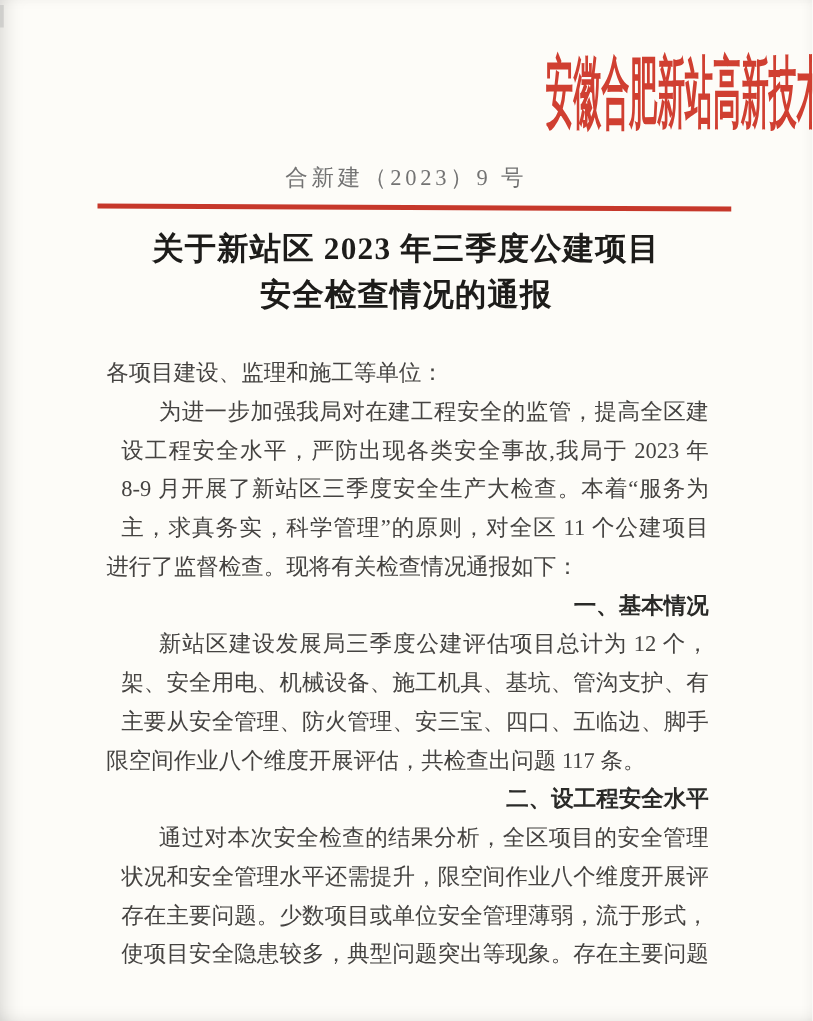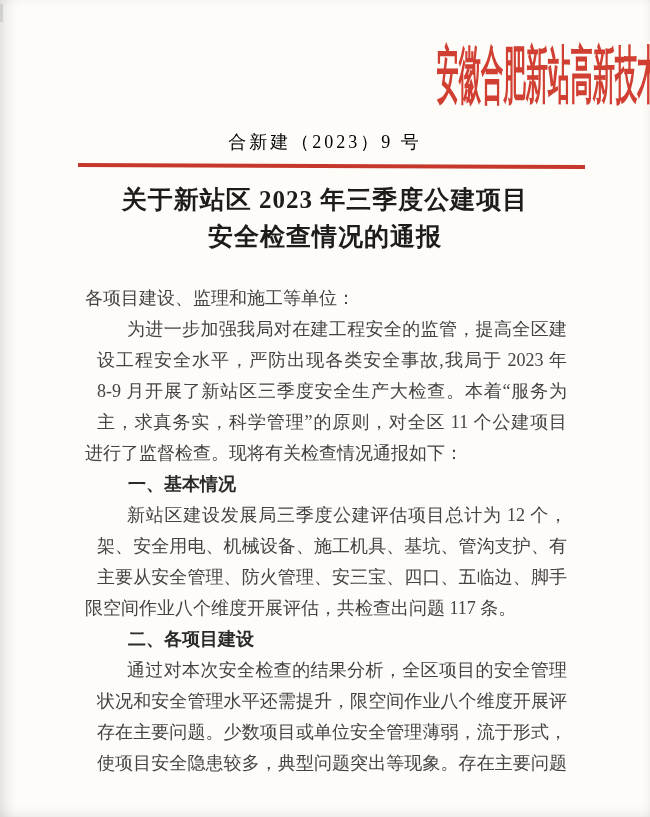--- a/index.html
+++ b/index.html
@@ -42,21 +42,21 @@
     transform:scaleX(0.36);
     transform-origin:50% 50%;
   }
   .doc-number{
     margin-top:20px;
     height:24px;
     line-height:24px;
     text-align:center;
     font-size:18px;
     letter-spacing:3px;
-    color:#000000;
+    color:#737373;
   }
   .red-rule{
     margin:10px 0 0 78px;
     width:507px;height:4px;
     background:var(--rule-red);
     transform:rotate(0.25deg);
   }
   .title{
     margin-top:13px;
     text-align:center;
@@ -86,20 +86,21 @@
   .line.indent-justify{
     text-indent:42px;
     text-align:justify;
     text-align-last:justify;
   }
   .line.heading{
     text-indent:43px;
     font-family:"Liberation Sans", sans-serif;
     font-weight:bold;
     color:#2a2a28;
+    text-align:right;
   }
 </style>
 </head>
 <body>
 
 <div class="page">
   <div class="scan-mark"></div>
 
   <div class="red-header">
     <span class="red-header-text">安徽合肥新站高新技术产业开发区建设发展局文件</span>
@@ -119,19 +120,19 @@
       <div class="line indent-justify">为进一步加强我局对在建工程安全的监管，提高全区建</div>
       <div class="line justify">设工程安全水平，严防出现各类安全事故,我局于 2023 年</div>
       <div class="line justify">8-9 月开展了新站区三季度安全生产大检查。本着“服务为</div>
       <div class="line justify">主，求真务实，科学管理”的原则，对全区 11 个公建项目</div>
       <div class="line left">进行了监督检查。现将有关检查情况通报如下：</div>
       <div class="line heading">一、基本情况</div>
       <div class="line indent-justify">新站区建设发展局三季度公建评估项目总计为 12 个，</div>
       <div class="line justify">架、安全用电、机械设备、施工机具、基坑、管沟支护、有</div>
       <div class="line justify">主要从安全管理、防火管理、安三宝、四口、五临边、脚手</div>
       <div class="line left">限空间作业八个维度开展评估，共检查出问题 117 条。</div>
-      <div class="line heading">二、各项目建设</div>
+      <div class="line heading">二、设工程安全水平</div>
       <div class="line indent-justify">通过对本次安全检查的结果分析，全区项目的安全管理</div>
       <div class="line justify">状况和安全管理水平还需提升，限空间作业八个维度开展评估</div>
       <div class="line justify">存在主要问题。少数项目或单位安全管理薄弱，流于形式，致</div>
       <div class="line justify">使项目安全隐患较多，典型问题突出等现象。存在主要问题</div>
     </div>
 </div>
 
 </body></html>

